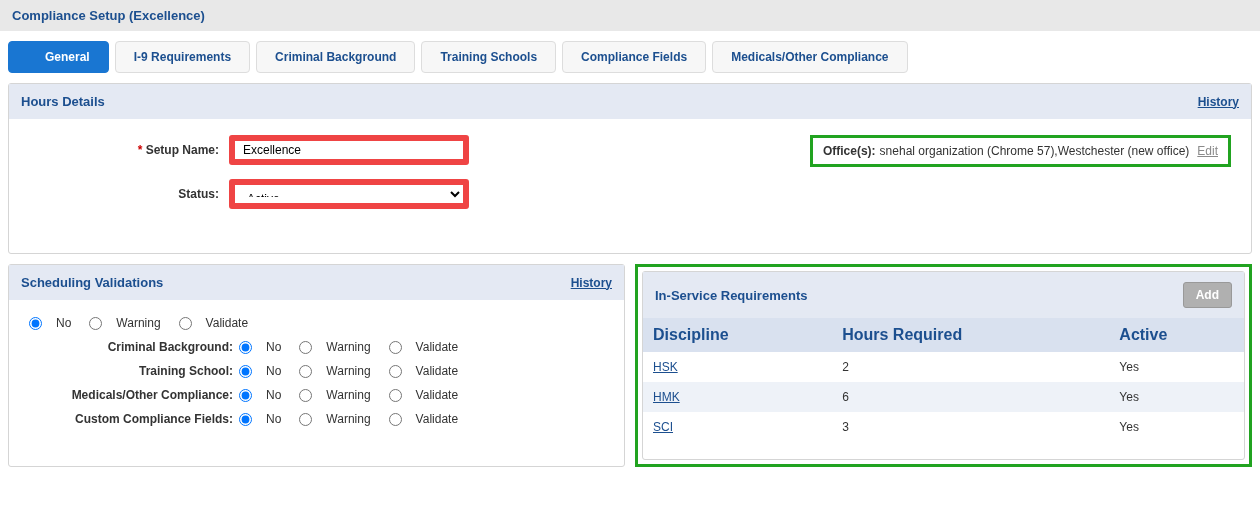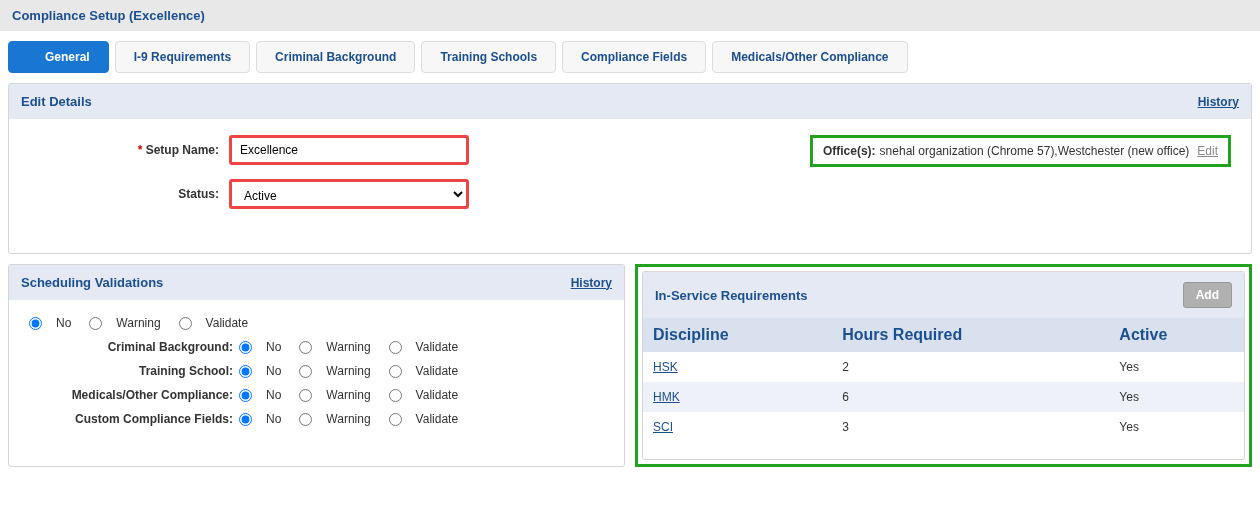--- a/index.html
+++ b/index.html
@@ -84,21 +84,21 @@
   }
   .form-label {
     width: 200px;
     text-align: right;
     font-weight: bold;
     color: #333;
     padding-right: 10px;
   }
   .required-star { color: #c00; font-weight: bold; }
   input[type=text], select {
-    border: 3px solid #ef4444;
+    border: 6px solid #ef4444;
     border-radius: 3px;
     padding: 6px 8px;
     font-size: 12px;
     height: 30px;
   }
   input[type=text] { width: 240px; }
   select { width: 240px; background: #fff; }
   .office-box {
     border: 3px solid #21a320;
     padding: 6px 10px;
@@ -179,21 +179,21 @@
     <div class="tab active">General</div>
     <div class="tab">I-9 Requirements</div>
     <div class="tab">Criminal Background</div>
     <div class="tab">Training Schools</div>
     <div class="tab">Compliance Fields</div>
     <div class="tab">Medicals/Other Compliance</div>
   </div>
 
 <div class="panel">
   <div class="panel-header">
-    <span class="panel-title">Edit Details</span>
+    <span class="panel-title">Hours Details</span>
     <span class="history-link">History</span>
   </div>
   <div class="panel-body setup-flex">
     <div>
       <div class="form-row">
         <div class="form-label">
           <span class="required-star">*</span>
           <span>Setup Name:</span>
         </div>
         <input type="text" value="Excellence" style="">

